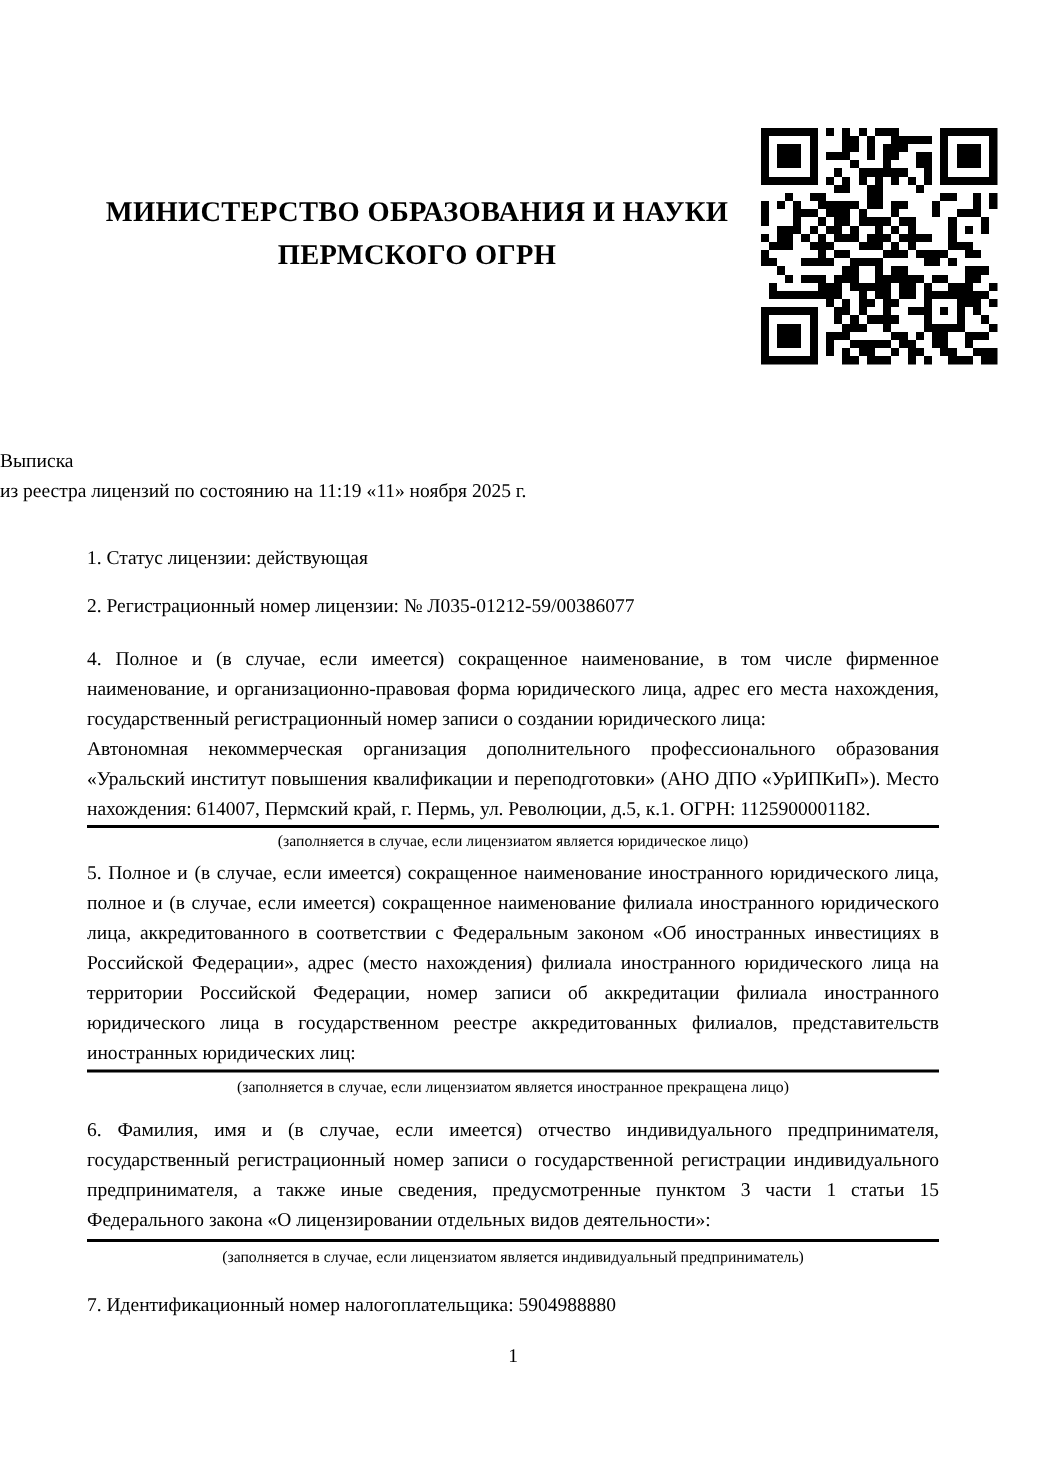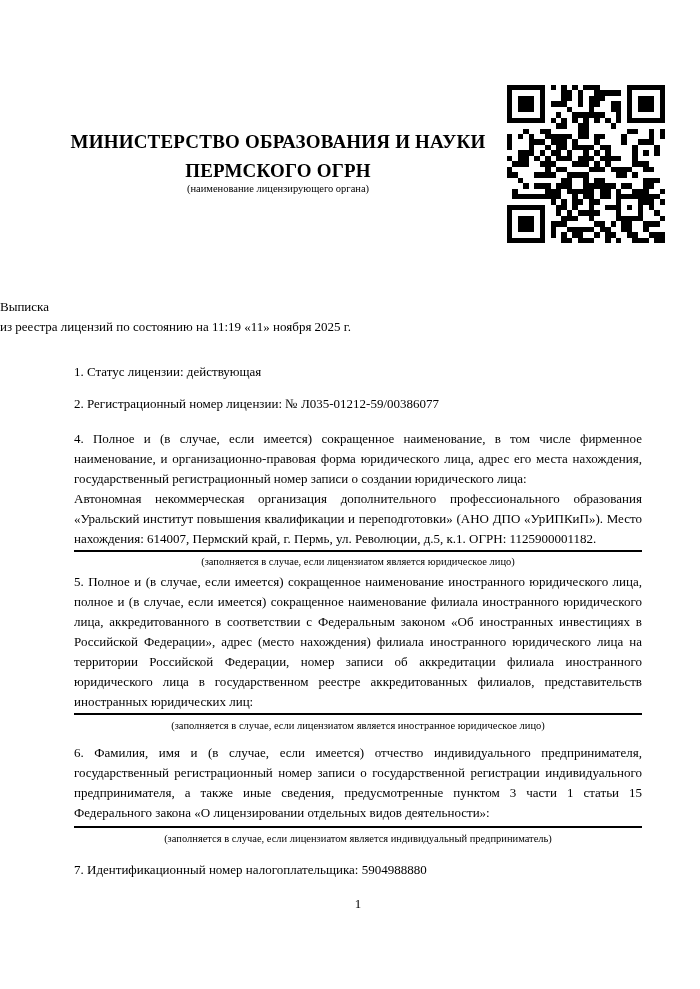--- a/index.html
+++ b/index.html
@@ -13,21 +13,21 @@
   }
   .ministry-caption{
     position:absolute;left:66px;top:182px;width:424px;text-align:center;
     font-size:10.5px;line-height:13px;
   }
   .qr{position:absolute;left:507px;top:85px;width:158px;height:158px;}
   .doc-title{
     position:absolute;left:0;top:297px;width:700px;text-align:left;
     font-size:13px;line-height:20px;
   }
-  .content{position:absolute;left:74px;top:0;width:568px;font-size:13px;line-height:20px;}
+  .content{position:absolute;left:58px;top:0;width:568px;font-size:13px;line-height:20px;}
   .item{margin:0;}
   .just{text-align:justify;}
   .caption{font-size:10.5px;line-height:13px;text-align:center;}
   .rule{border-top:2px solid #000000;}
   .page-number{text-align:center;}
   
   .b-item1{margin-top:362px;}
   .b-cap1{margin-top:5px;}
   .b-item2{margin-top:12px;}
   .b-item3{margin-top:12px;}
@@ -42,21 +42,20 @@
 </style>
 </head>
 <body>
 
 <div class="page">
 
   <div class="ministry">
     <div>МИНИСТЕРСТВО ОБРАЗОВАНИЯ И НАУКИ</div>
     <div>ПЕРМСКОГО ОГРН</div>
   </div>
-  <div class="ministry-caption">(наименование лицензирующего органа)</div>
 
   <div class="qr" id="qr"><svg viewBox="0 0 29 29" width="158" height="158" shape-rendering="crispEdges">
         <path d="M0 0h1v1h-1zM1 0h1v1h-1zM2 0h1v1h-1zM3 0h1v1h-1zM4 0h1v1h-1zM5 0h1v1h-1zM6 0h1v1h-1zM8 0h1v1h-1zM10 0h1v1h-1zM12 0h1v1h-1zM14 0h1v1h-1zM15 0h1v1h-1zM16 0h1v1h-1zM22 0h1v1h-1zM23 0h1v1h-1zM24 0h1v1h-1zM25 0h1v1h-1zM26 0h1v1h-1zM27 0h1v1h-1zM28 0h1v1h-1zM0 1h1v1h-1zM6 1h1v1h-1zM10 1h1v1h-1zM11 1h1v1h-1zM13 1h1v1h-1zM16 1h1v1h-1zM17 1h1v1h-1zM18 1h1v1h-1zM19 1h1v1h-1zM20 1h1v1h-1zM22 1h1v1h-1zM28 1h1v1h-1zM0 2h1v1h-1zM2 2h1v1h-1zM3 2h1v1h-1zM4 2h1v1h-1zM6 2h1v1h-1zM10 2h1v1h-1zM11 2h1v1h-1zM13 2h1v1h-1zM15 2h1v1h-1zM16 2h1v1h-1zM17 2h1v1h-1zM22 2h1v1h-1zM24 2h1v1h-1zM25 2h1v1h-1zM26 2h1v1h-1zM28 2h1v1h-1zM0 3h1v1h-1zM2 3h1v1h-1zM3 3h1v1h-1zM4 3h1v1h-1zM6 3h1v1h-1zM8 3h1v1h-1zM9 3h1v1h-1zM10 3h1v1h-1zM13 3h1v1h-1zM15 3h1v1h-1zM16 3h1v1h-1zM19 3h1v1h-1zM20 3h1v1h-1zM22 3h1v1h-1zM24 3h1v1h-1zM25 3h1v1h-1zM26 3h1v1h-1zM28 3h1v1h-1zM0 4h1v1h-1zM2 4h1v1h-1zM3 4h1v1h-1zM4 4h1v1h-1zM6 4h1v1h-1zM11 4h1v1h-1zM15 4h1v1h-1zM19 4h1v1h-1zM20 4h1v1h-1zM22 4h1v1h-1zM24 4h1v1h-1zM25 4h1v1h-1zM26 4h1v1h-1zM28 4h1v1h-1zM0 5h1v1h-1zM6 5h1v1h-1zM9 5h1v1h-1zM12 5h1v1h-1zM13 5h1v1h-1zM14 5h1v1h-1zM15 5h1v1h-1zM16 5h1v1h-1zM17 5h1v1h-1zM20 5h1v1h-1zM22 5h1v1h-1zM28 5h1v1h-1zM0 6h1v1h-1zM1 6h1v1h-1zM2 6h1v1h-1zM3 6h1v1h-1zM4 6h1v1h-1zM5 6h1v1h-1zM6 6h1v1h-1zM8 6h1v1h-1zM10 6h1v1h-1zM12 6h1v1h-1zM14 6h1v1h-1zM16 6h1v1h-1zM18 6h1v1h-1zM20 6h1v1h-1zM22 6h1v1h-1zM23 6h1v1h-1zM24 6h1v1h-1zM25 6h1v1h-1zM26 6h1v1h-1zM27 6h1v1h-1zM28 6h1v1h-1zM9 7h1v1h-1zM10 7h1v1h-1zM13 7h1v1h-1zM14 7h1v1h-1zM19 7h1v1h-1zM3 8h1v1h-1zM6 8h1v1h-1zM7 8h1v1h-1zM13 8h1v1h-1zM14 8h1v1h-1zM22 8h1v1h-1zM23 8h1v1h-1zM26 8h1v1h-1zM28 8h1v1h-1zM0 9h1v1h-1zM2 9h1v1h-1zM4 9h1v1h-1zM7 9h1v1h-1zM8 9h1v1h-1zM9 9h1v1h-1zM10 9h1v1h-1zM11 9h1v1h-1zM13 9h1v1h-1zM14 9h1v1h-1zM16 9h1v1h-1zM17 9h1v1h-1zM21 9h1v1h-1zM26 9h1v1h-1zM28 9h1v1h-1zM0 10h1v1h-1zM4 10h1v1h-1zM5 10h1v1h-1zM6 10h1v1h-1zM8 10h1v1h-1zM9 10h1v1h-1zM10 10h1v1h-1zM12 10h1v1h-1zM16 10h1v1h-1zM21 10h1v1h-1zM24 10h1v1h-1zM25 10h1v1h-1zM26 10h1v1h-1zM0 11h1v1h-1zM4 11h1v1h-1zM7 11h1v1h-1zM9 11h1v1h-1zM10 11h1v1h-1zM12 11h1v1h-1zM13 11h1v1h-1zM14 11h1v1h-1zM15 11h1v1h-1zM17 11h1v1h-1zM18 11h1v1h-1zM23 11h1v1h-1zM27 11h1v1h-1zM2 12h1v1h-1zM3 12h1v1h-1zM4 12h1v1h-1zM6 12h1v1h-1zM8 12h1v1h-1zM9 12h1v1h-1zM11 12h1v1h-1zM14 12h1v1h-1zM16 12h1v1h-1zM18 12h1v1h-1zM23 12h1v1h-1zM25 12h1v1h-1zM27 12h1v1h-1zM0 13h1v1h-1zM2 13h1v1h-1zM3 13h1v1h-1zM5 13h1v1h-1zM7 13h1v1h-1zM9 13h1v1h-1zM10 13h1v1h-1zM11 13h1v1h-1zM13 13h1v1h-1zM14 13h1v1h-1zM15 13h1v1h-1zM17 13h1v1h-1zM18 13h1v1h-1zM19 13h1v1h-1zM20 13h1v1h-1zM23 13h1v1h-1zM1 14h1v1h-1zM2 14h1v1h-1zM3 14h1v1h-1zM6 14h1v1h-1zM7 14h1v1h-1zM8 14h1v1h-1zM12 14h1v1h-1zM13 14h1v1h-1zM14 14h1v1h-1zM16 14h1v1h-1zM18 14h1v1h-1zM23 14h1v1h-1zM24 14h1v1h-1zM25 14h1v1h-1zM0 15h1v1h-1zM7 15h1v1h-1zM9 15h1v1h-1zM10 15h1v1h-1zM15 15h1v1h-1zM16 15h1v1h-1zM17 15h1v1h-1zM19 15h1v1h-1zM20 15h1v1h-1zM21 15h1v1h-1zM22 15h1v1h-1zM25 15h1v1h-1zM26 15h1v1h-1zM0 16h1v1h-1zM1 16h1v1h-1zM5 16h1v1h-1zM6 16h1v1h-1zM7 16h1v1h-1zM8 16h1v1h-1zM11 16h1v1h-1zM12 16h1v1h-1zM13 16h1v1h-1zM14 16h1v1h-1zM20 16h1v1h-1zM21 16h1v1h-1zM23 16h1v1h-1zM2 17h1v1h-1zM10 17h1v1h-1zM11 17h1v1h-1zM14 17h1v1h-1zM16 17h1v1h-1zM17 17h1v1h-1zM25 17h1v1h-1zM26 17h1v1h-1zM27 17h1v1h-1zM3 18h1v1h-1zM5 18h1v1h-1zM6 18h1v1h-1zM7 18h1v1h-1zM9 18h1v1h-1zM10 18h1v1h-1zM11 18h1v1h-1zM14 18h1v1h-1zM15 18h1v1h-1zM16 18h1v1h-1zM17 18h1v1h-1zM18 18h1v1h-1zM19 18h1v1h-1zM21 18h1v1h-1zM22 18h1v1h-1zM25 18h1v1h-1zM26 18h1v1h-1zM1 19h1v1h-1zM7 19h1v1h-1zM8 19h1v1h-1zM9 19h1v1h-1zM11 19h1v1h-1zM12 19h1v1h-1zM13 19h1v1h-1zM14 19h1v1h-1zM15 19h1v1h-1zM17 19h1v1h-1zM18 19h1v1h-1zM20 19h1v1h-1zM23 19h1v1h-1zM24 19h1v1h-1zM25 19h1v1h-1zM28 19h1v1h-1zM1 20h1v1h-1zM2 20h1v1h-1zM3 20h1v1h-1zM4 20h1v1h-1zM5 20h1v1h-1zM6 20h1v1h-1zM7 20h1v1h-1zM8 20h1v1h-1zM9 20h1v1h-1zM12 20h1v1h-1zM14 20h1v1h-1zM15 20h1v1h-1zM17 20h1v1h-1zM18 20h1v1h-1zM20 20h1v1h-1zM21 20h1v1h-1zM22 20h1v1h-1zM23 20h1v1h-1zM24 20h1v1h-1zM25 20h1v1h-1zM26 20h1v1h-1zM27 20h1v1h-1zM8 21h1v1h-1zM10 21h1v1h-1zM12 21h1v1h-1zM13 21h1v1h-1zM15 21h1v1h-1zM16 21h1v1h-1zM20 21h1v1h-1zM24 21h1v1h-1zM25 21h1v1h-1zM26 21h1v1h-1zM28 21h1v1h-1zM0 22h1v1h-1zM1 22h1v1h-1zM2 22h1v1h-1zM3 22h1v1h-1zM4 22h1v1h-1zM5 22h1v1h-1zM6 22h1v1h-1zM9 22h1v1h-1zM10 22h1v1h-1zM12 22h1v1h-1zM15 22h1v1h-1zM18 22h1v1h-1zM19 22h1v1h-1zM20 22h1v1h-1zM22 22h1v1h-1zM24 22h1v1h-1zM26 22h1v1h-1zM0 23h1v1h-1zM6 23h1v1h-1zM9 23h1v1h-1zM11 23h1v1h-1zM13 23h1v1h-1zM14 23h1v1h-1zM15 23h1v1h-1zM16 23h1v1h-1zM20 23h1v1h-1zM24 23h1v1h-1zM27 23h1v1h-1zM0 24h1v1h-1zM2 24h1v1h-1zM3 24h1v1h-1zM4 24h1v1h-1zM6 24h1v1h-1zM10 24h1v1h-1zM11 24h1v1h-1zM12 24h1v1h-1zM15 24h1v1h-1zM20 24h1v1h-1zM21 24h1v1h-1zM22 24h1v1h-1zM23 24h1v1h-1zM24 24h1v1h-1zM28 24h1v1h-1zM0 25h1v1h-1zM2 25h1v1h-1zM3 25h1v1h-1zM4 25h1v1h-1zM6 25h1v1h-1zM8 25h1v1h-1zM9 25h1v1h-1zM10 25h1v1h-1zM16 25h1v1h-1zM17 25h1v1h-1zM19 25h1v1h-1zM21 25h1v1h-1zM22 25h1v1h-1zM25 25h1v1h-1zM26 25h1v1h-1zM27 25h1v1h-1zM0 26h1v1h-1zM2 26h1v1h-1zM3 26h1v1h-1zM4 26h1v1h-1zM6 26h1v1h-1zM8 26h1v1h-1zM11 26h1v1h-1zM12 26h1v1h-1zM13 26h1v1h-1zM14 26h1v1h-1zM15 26h1v1h-1zM17 26h1v1h-1zM18 26h1v1h-1zM21 26h1v1h-1zM22 26h1v1h-1zM25 26h1v1h-1zM0 27h1v1h-1zM6 27h1v1h-1zM8 27h1v1h-1zM10 27h1v1h-1zM12 27h1v1h-1zM13 27h1v1h-1zM16 27h1v1h-1zM18 27h1v1h-1zM19 27h1v1h-1zM22 27h1v1h-1zM23 27h1v1h-1zM26 27h1v1h-1zM27 27h1v1h-1zM28 27h1v1h-1zM0 28h1v1h-1zM1 28h1v1h-1zM2 28h1v1h-1zM3 28h1v1h-1zM4 28h1v1h-1zM5 28h1v1h-1zM6 28h1v1h-1zM10 28h1v1h-1zM11 28h1v1h-1zM13 28h1v1h-1zM14 28h1v1h-1zM15 28h1v1h-1zM18 28h1v1h-1zM20 28h1v1h-1zM23 28h1v1h-1zM24 28h1v1h-1zM25 28h1v1h-1zM27 28h1v1h-1zM28 28h1v1h-1z" fill="#000000"></path>
       </svg></div>
 
   <div class="doc-title">
     <div>Выписка</div>
     <div>из реестра лицензий по состоянию на 11:19 «11» ноября 2025 г.</div>
   </div>
 
@@ -67,21 +66,21 @@
     <div class="item b-item2">2. Регистрационный номер лицензии: № Л035-01212-59/00386077</div>
 
 
     <div class="b-para4">
       <div class="just">4. Полное и (в случае, если имеется) сокращенное наименование, в том числе фирменное наименование, и организационно-правовая форма юридического лица, адрес его места нахождения, государственный регистрационный номер записи о создании юридического лица:</div>
       <div class="just">Автономная некоммерческая организация дополнительного профессионального образования «Уральский институт повышения квалификации и переподготовки» (АНО ДПО «УрИПКиП»). Место нахождения: 614007, Пермский край, г. Пермь, ул. Революции, д.5, к.1. ОГРН: 1125900001182.</div>
     </div>
     <div class="caption rule b-cap4">(заполняется в случае, если лицензиатом является юридическое лицо)</div>
 
     <div class="just b-para5">5. Полное и (в случае, если имеется) сокращенное наименование иностранного юридического лица, полное и (в случае, если имеется) сокращенное наименование филиала иностранного юридического лица, аккредитованного в соответствии с Федеральным законом «Об иностранных инвестициях в Российской Федерации», адрес (место нахождения) филиала иностранного юридического лица на территории Российской Федерации, номер записи об аккредитации филиала иностранного юридического лица в государственном реестре аккредитованных филиалов, представительств иностранных юридических лиц:</div>
-    <div class="caption rule b-cap5">(заполняется в случае, если лицензиатом является иностранное юридическое лицо)</div>
+    <div class="caption rule b-cap5">(заполняется в случае, если лицензиатом является иностранное прекращена лицо)</div>
 
     <div class="just b-para6">6. Фамилия, имя и (в случае, если имеется) отчество индивидуального предпринимателя, государственный регистрационный номер записи о государственной регистрации индивидуального предпринимателя, а также иные сведения, предусмотренные пунктом 3 части 1 статьи 15 Федерального закона «О лицензировании отдельных видов деятельности»:</div>
     <div class="caption rule b-cap6">(заполняется в случае, если лицензиатом является индивидуальный предприниматель)</div>
 
     <div class="item b-item7">7. Идентификационный номер налогоплательщика: 5904988880</div>
 
     <div class="page-number b-pagenum">1</div>
 
   </div>
 </div>

